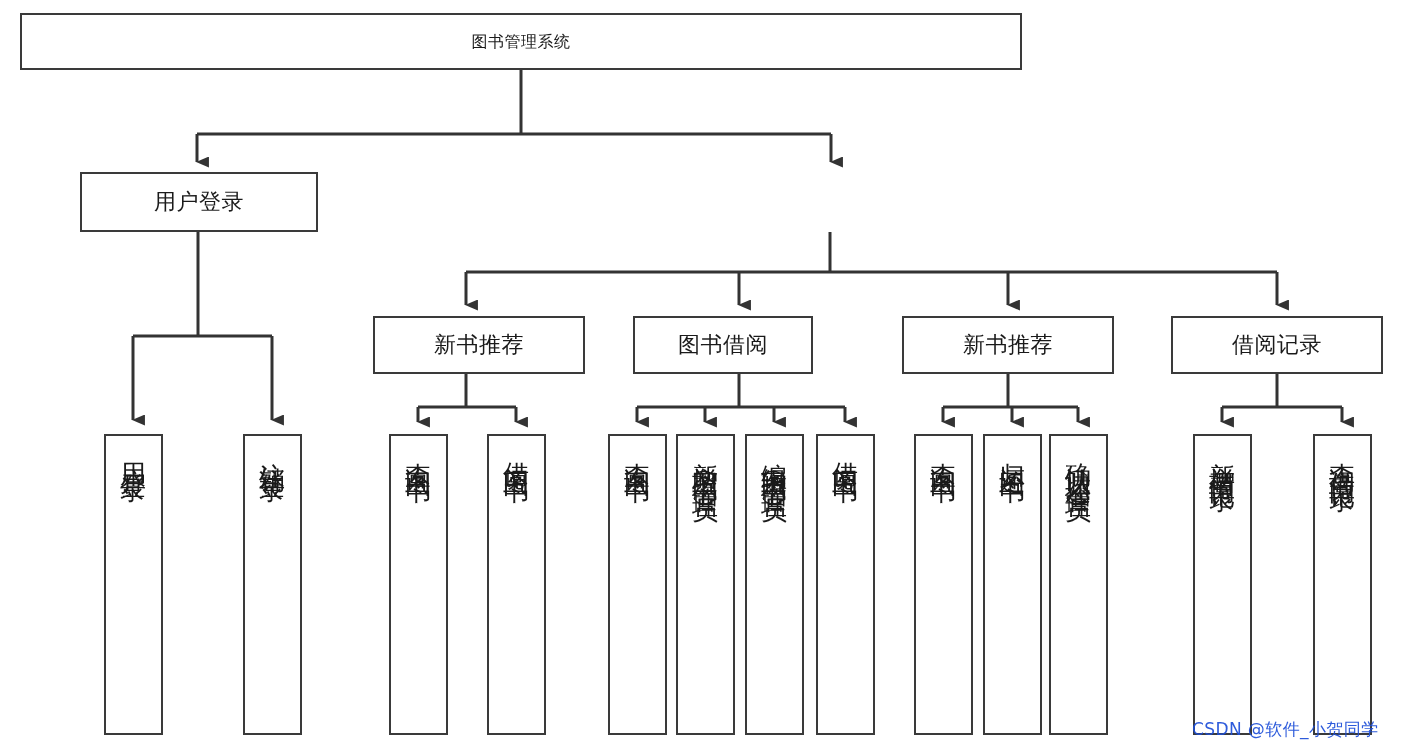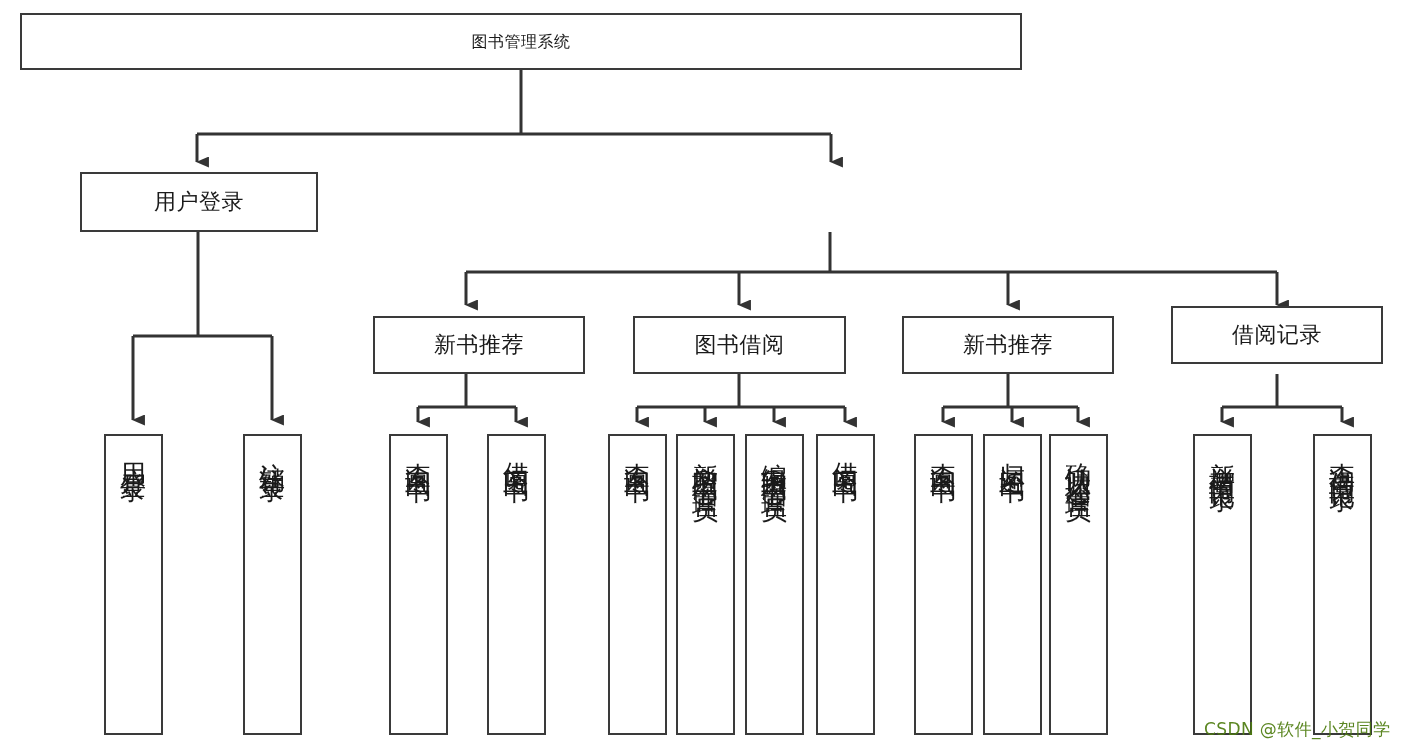--- a/index.html
+++ b/index.html
@@ -55,25 +55,24 @@
     letter-spacing: 5px;
     line-height: 1;
     white-space: pre;
   }
   #title-node .label {
     font-size: 16px;
   }
   .watermark {
     position: absolute;
     font-size: 17px;
-    color: #4d7c0f;
+    color: #1d4ed8;
     opacity: 0.92;
     white-space: nowrap;
     letter-spacing: 0.4px;
-    margin-left: 12px;
   }
 </style>
 </head>
 <body>
 
 <div id="canvas">
 
   <svg class="wires" viewBox="0 0 1405 747" xmlns="http://www.w3.org/2000/svg">
     <defs>
       <marker id="arrow" viewBox="0 0 12 14" refX="6" refY="13" markerWidth="11" markerHeight="13" orient="auto-start-reverse" markerUnits="userSpaceOnUse">
@@ -131,29 +130,29 @@
 
   <div class="node horiz" style="left:80px; top:172px; width:238px; height:60px;">
     <span class="label">用户登录</span>
   </div>
 
 
   <div class="node horiz" style="left:373px; top:316px; width:212px; height:58px;align-items:center;">
     <span class="label">新书推荐</span>
   </div>
 
-  <div class="node horiz" style="left:633px; top:316px; width:213px; height:58px;">
+  <div class="node horiz" style="left:633px; top:316px; width:180px; height:58px;">
     <span class="label">图书借阅</span>
   </div>
 
   <div class="node horiz" style="left:902px; top:316px; width:212px; height:58px;">
     <span class="label">新书推荐</span>
   </div>
 
-  <div class="node horiz" style="left:1171px; top:306px; width:212px; height:58px;">
+  <div class="node horiz" style="left:1171px; top:316px; width:212px; height:58px;">
     <span class="label">借阅记录</span>
   </div>
 
   <div class="node vert" style="left:104px; top:434px; width:59px; height:301px;">
     <span class="label">用户登录</span>
   </div>
 
   <div class="node vert" style="left:243px; top:434px; width:59px; height:301px;">
     <span class="label">注销登录</span>
   </div>

